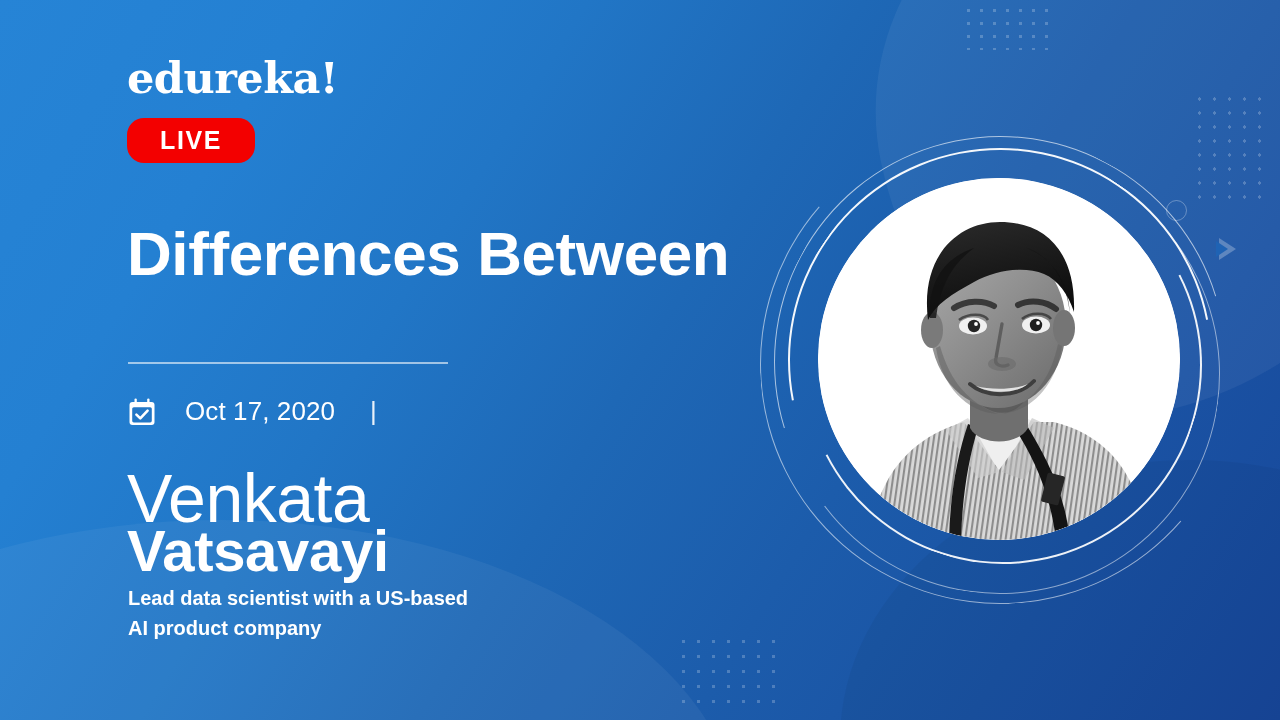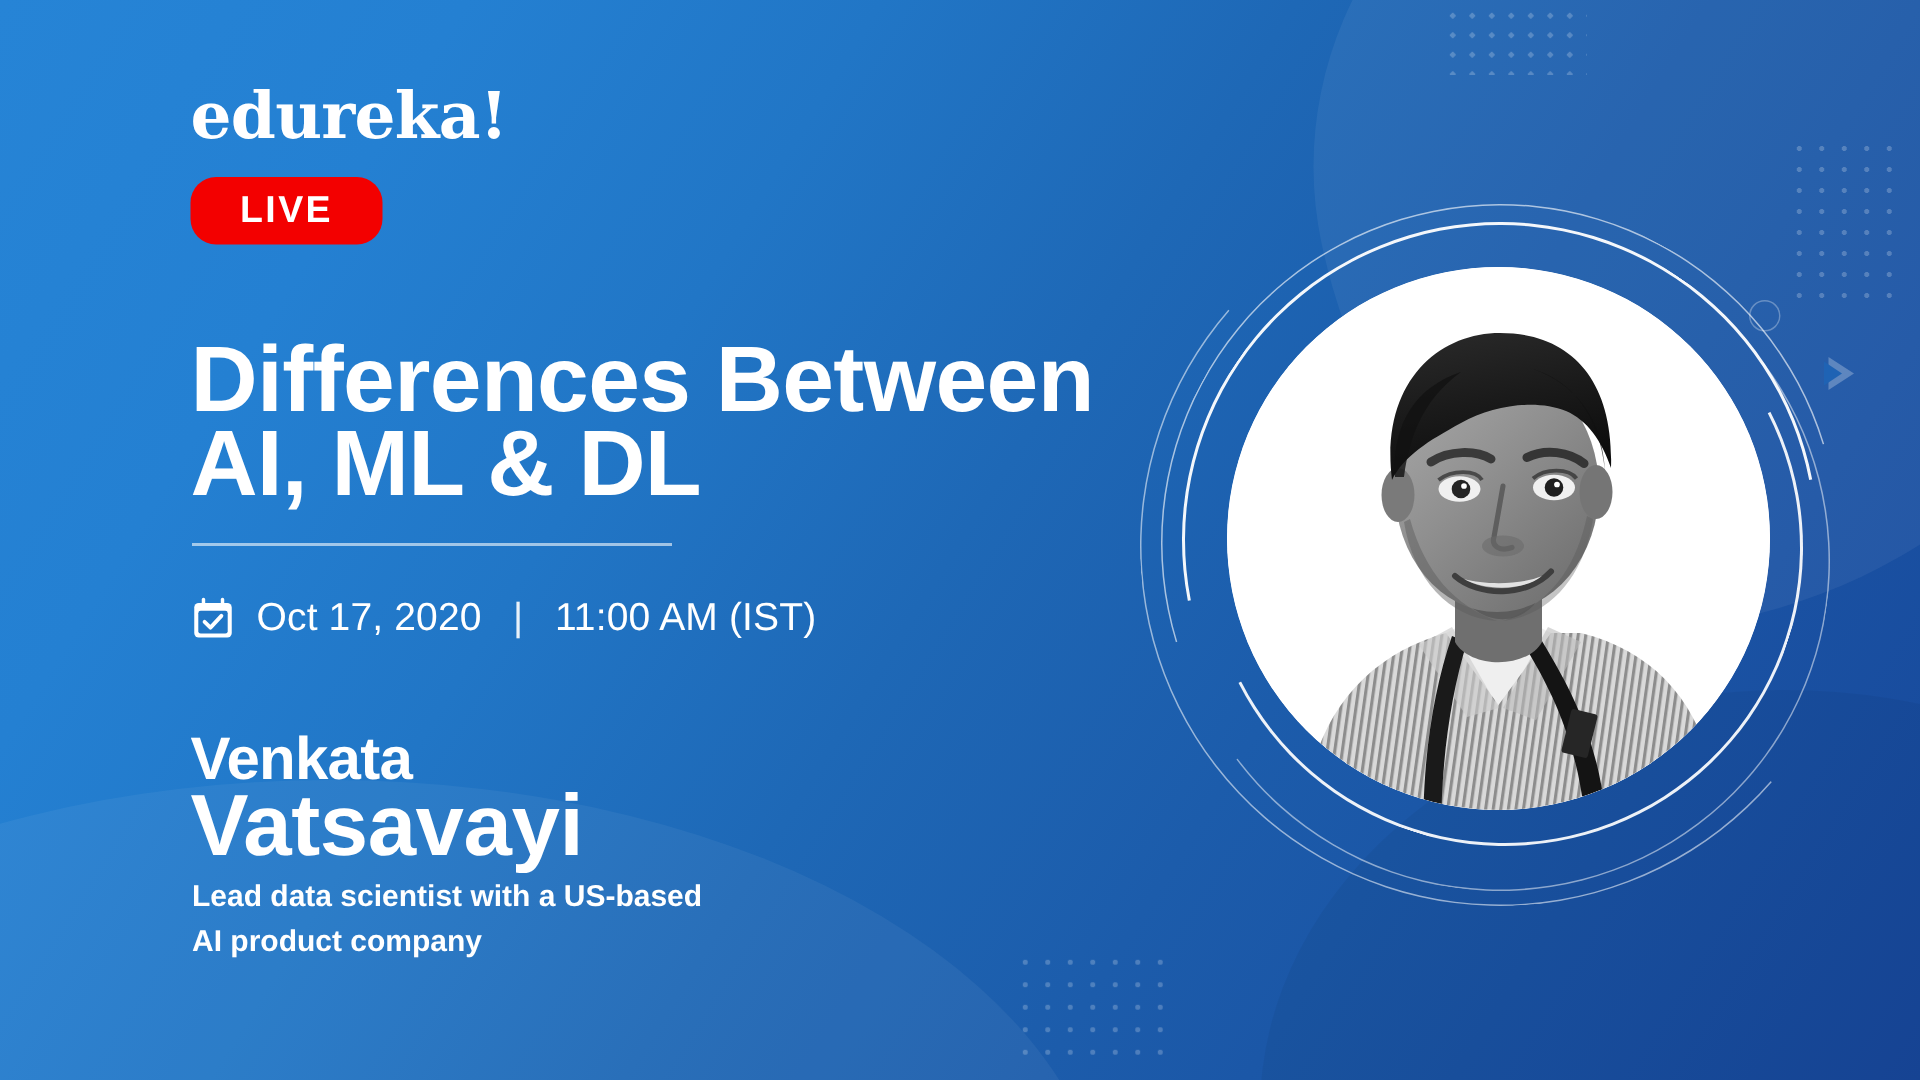--- a/index.html
+++ b/index.html
@@ -143,41 +143,41 @@
     left:1px; top:335px;
     width:320px; height:2px;
     background:rgba(255,255,255,0.58);
   }
 
   .datetime-row {
     position:absolute;
     left:0; top:369px;
     display:flex;
     align-items:center;
-    gap:14px;
+    gap:28px;
   }
   .cal-icon {
     width:30px; height:30px;
     position:relative;
     flex:0 0 auto;
   }
   .cal-icon svg { display:block; }
   .dt-text {
     font-size:26px;
     color:#ffffff;
     letter-spacing:0.1px;
     white-space:nowrap;
   }
   .dt-sep { opacity:0.9; padding:0 7px; }
 
   .speaker-first {
     position:absolute;
-    left:0; top:459px;
-    font-size:40px;
-    font-weight:700;
+    left:0; top:437px;
+    font-size:68px;
+    font-weight:400;
     color:#ffffff;
     line-height:1.0;
     letter-spacing:-0.5px;
   }
   .speaker-last {
     position:absolute;
     left:0; top:495px;
     font-size:58px;
     font-weight:700;
     color:#ffffff;
@@ -272,37 +272,35 @@
   </div>
 
   <div class="content">
 
     <div class="logo">edureka!</div>
 
     <div class="live-badge">LIVE</div>
 
     <div class="title-line1">Differences Between</div>
 
-    <div class="title-line2">AI, ML &amp; DL</div>
 
     <div class="divider"></div>
 
     <div class="datetime-row">
       <span class="cal-icon">
         <svg viewBox="0 0 30 30" width="30" height="30">
           <rect x="7.5" y="1.5" width="2.3" height="6" rx="1.1" fill="#ffffff"></rect>
           <rect x="20.2" y="1.5" width="2.3" height="6" rx="1.1" fill="#ffffff"></rect>
           <rect x="2.5" y="5" width="25" height="23" rx="3" fill="#ffffff"></rect>
           <rect x="5.2" y="10.2" width="19.6" height="15.2" rx="1.6" fill="#2176c6"></rect>
           <path d="M9.4 17.6 L13.3 21.4 L20.6 13.6" stroke="#ffffff" stroke-width="2.6" fill="none" stroke-linecap="round" stroke-linejoin="round"></path>
         </svg>
       </span>
       <span class="dt-text">Oct 17, 2020</span>
       <span class="dt-text dt-sep">|</span>
-      <span class="dt-text">11:00 AM (IST)</span>
     </div>
 
     <div class="speaker-first">Venkata</div>
 
     <div class="speaker-last">Vatsavayi</div>
 
     <div class="speaker-bio">
       <div>Lead data scientist with a US-based</div>
       <div>AI product company</div>
     </div>

